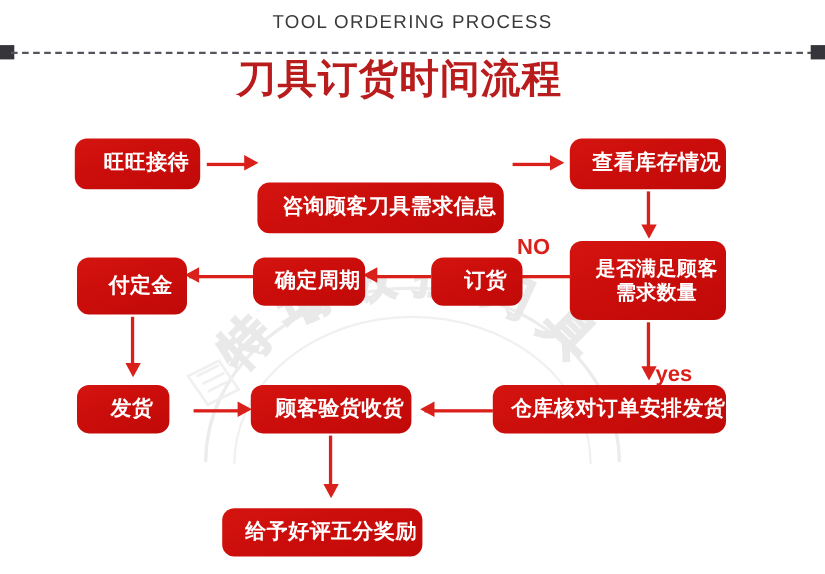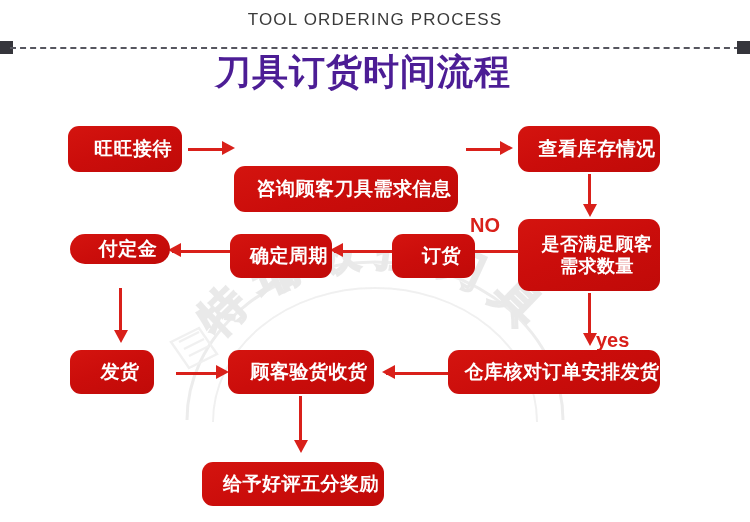--- a/index.html
+++ b/index.html
@@ -58,21 +58,21 @@
   .divider .cap.right { right: 0px; }
 
   .header-cn {
     position: absolute;
     top: 48px;
     left: 0;
     width: 726px;
     text-align: center;
     font-size: 36px;
     font-weight: bold;
-    color: #4c1d95;
+    color: #b91c1c;
     letter-spacing: 1px;
     white-space: nowrap;
   }
 
   
   .watermark {
     position: absolute;
     left: 165px;
     top: 250px;
     width: 420px;
@@ -217,21 +217,21 @@
     <div class="head left" style="left:0px; top:-6px;"></div>
   </div>
 
   <div class="node" style="left:230px; top:234px; width:102px; height:44px;">确定周期</div>
 
   <div class="conn" style="left:168px; top:249px; width:62px; height:14px;">
     <div class="shaft-h" style="width:58px; left:4px; top:1px;"></div>
     <div class="head left" style="left:0px; top:-6px;"></div>
   </div>
 
-  <div class="node" style="left:70px; top:234px; width:100px; height:30px;border-radius:17px;">付定金</div>
+  <div class="node" style="left:70px; top:234px; width:100px; height:52px;">付定金</div>
 
   <div class="conn" style="left:119px; top:288px; width:14px; height:60px;">
     <div class="shaft-v" style="height:46px; left:0px;"></div>
     <div class="head down" style="left:-5px; top:42px;"></div>
   </div>
 
   <div class="edge-label" style="left:596px; top:301px;margin-top:28px;">yes</div>
 
   <div class="conn" style="left:588px; top:293px; width:14px; height:56px;">
     <div class="shaft-v" style="height:44px; left:0px;"></div>

